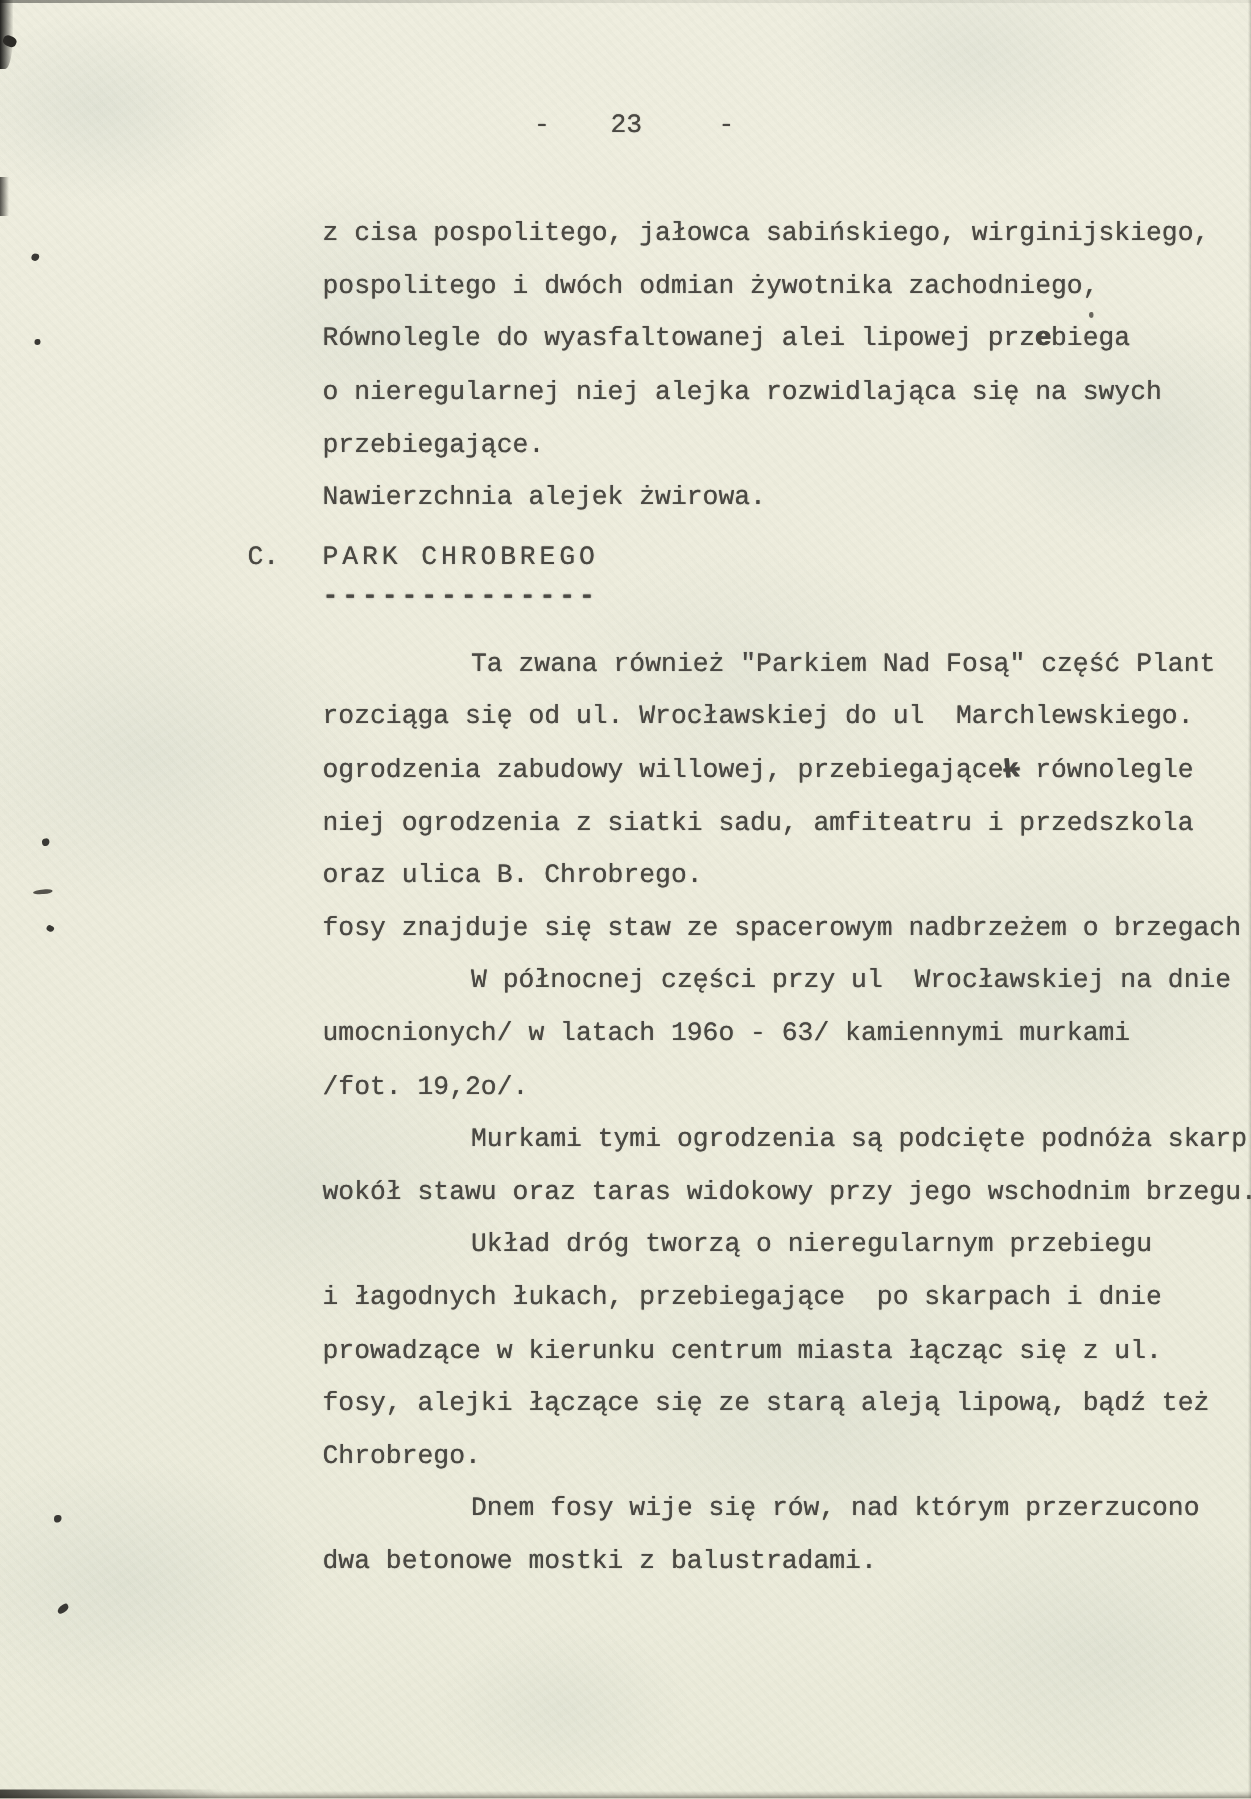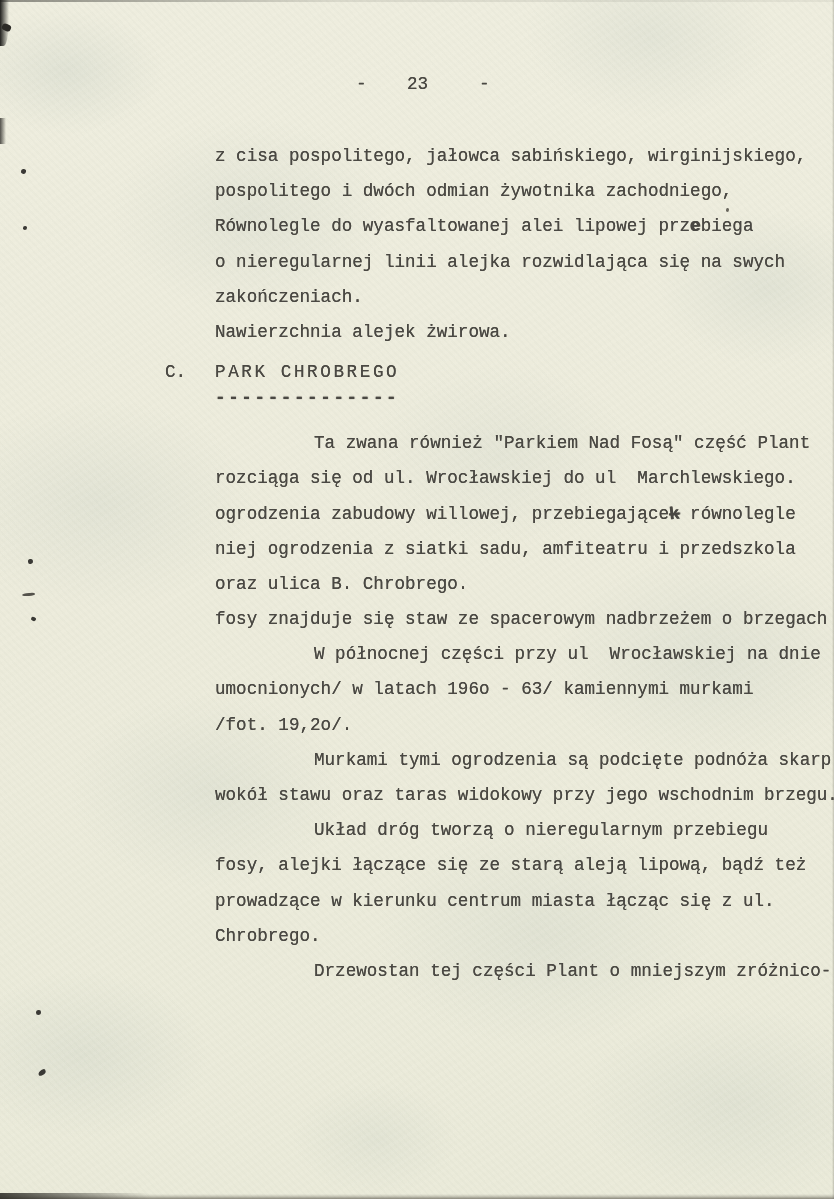--- a/index.html
+++ b/index.html
@@ -121,22 +121,22 @@
   <span class="h-dash-l">-</span>
   <span class="h-num">23</span>
   <span class="h-dash-r">-</span>
 </div>
 
 <div class="body-col typed" id="document-body">
     <div class="para">
       <div class="line">z cisa pospolitego, jałowca sabińskiego, wirginijskiego,</div>
       <div class="line">pospolitego i dwóch odmian żywotnika zachodniego,</div>
       <div class="line">Równolegle do wyasfaltowanej alei lipowej prz<span class="ot-bold">e</span>biega</div>
-      <div class="line">o nieregularnej linii alejka rozwidlająca się na swych</div>
-      <div class="line">zakończeniach.</div>
+      <div class="line">o nieregularnej niej alejka rozwidlająca się na swych</div>
+      <div class="line">przebiegające.</div>
       <div class="line">Nawierzchnia alejek żwirowa.</div>
     </div>
     <div class="heading">
       <div class="h-row1"><span class="h-label">C.</span><span class="h-title">PARK CHROBREGO</span></div>
       <div class="h-underline">--------------</div>
     </div>
     <div class="para">
       <div class="line indent">Ta zwana również "Parkiem Nad Fosą" część Plant</div>
       <div class="line">rozciąga się od ul. Wrocławskiej do ul  Marchlewskiego.</div>
       <div class="line">ogrodzenia zabudowy willowej, przebiegające<span class="ot-strike">k</span> równolegle</div>
@@ -148,26 +148,28 @@
       <div class="line indent">W północnej części przy ul  Wrocławskiej na dnie</div>
       <div class="line">umocnionych/ w latach 196o - 63/ kamiennymi murkami</div>
       <div class="line">/fot. 19,2o/.</div>
     </div>
     <div class="para">
       <div class="line indent">Murkami tymi ogrodzenia są podcięte podnóża skarp</div>
       <div class="line">wokół stawu oraz taras widokowy przy jego wschodnim brzegu.</div>
     </div>
     <div class="para">
       <div class="line indent">Układ dróg tworzą o nieregularnym przebiegu</div>
+      <div class="line">i łagodnych łukach, przebiegające  po skarpach i dnie</div>
+      <div class="line">prowadzące w kierunku centrum miasta łącząc się z ul.</div>
       <div class="line">fosy, alejki łączące się ze starą aleją lipową, bądź też</div>
-      <div class="line">prowadzące w kierunku centrum miasta łącząc się z ul.</div>
       <div class="line">Chrobrego.</div>
     </div>
     <div class="para">
-      <div class="line indent">Drzewostan tej części Plant o mniejszym zróżnico-</div>
+      <div class="line indent">Dnem fosy wije się rów, nad którym przerzucono</div>
+      <div class="line">dwa betonowe mostki z balustradami.</div>
     </div>
   </div>
 
 <div class="edge-top"></div>
 <div class="edge-left-corner"></div>
 <div class="edge-left-tick1"></div>
 <div class="edge-left-tick2"></div>
 <div class="edge-bottom"></div>
 <div class="edge-bottom-left"></div>
 <div class="edge-right"></div>

